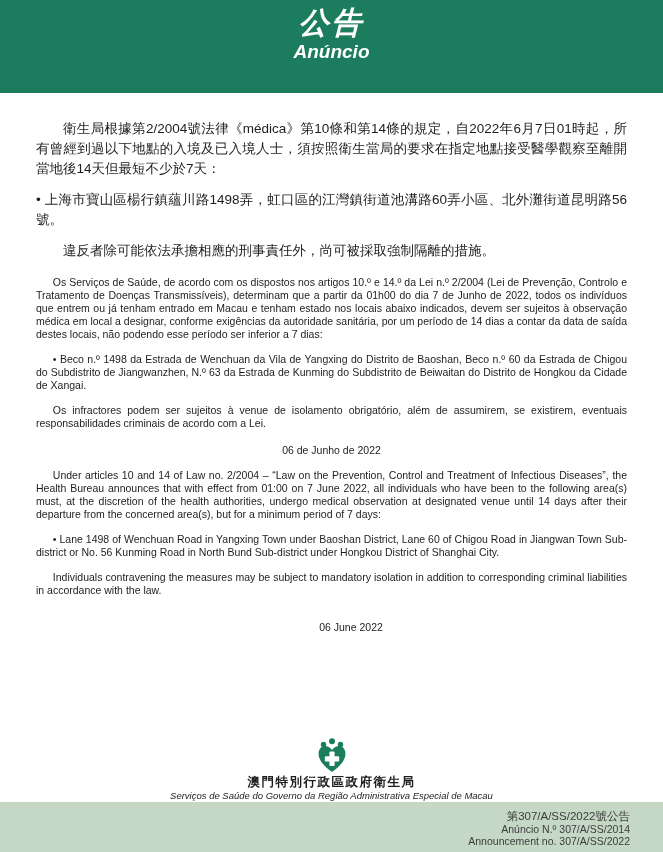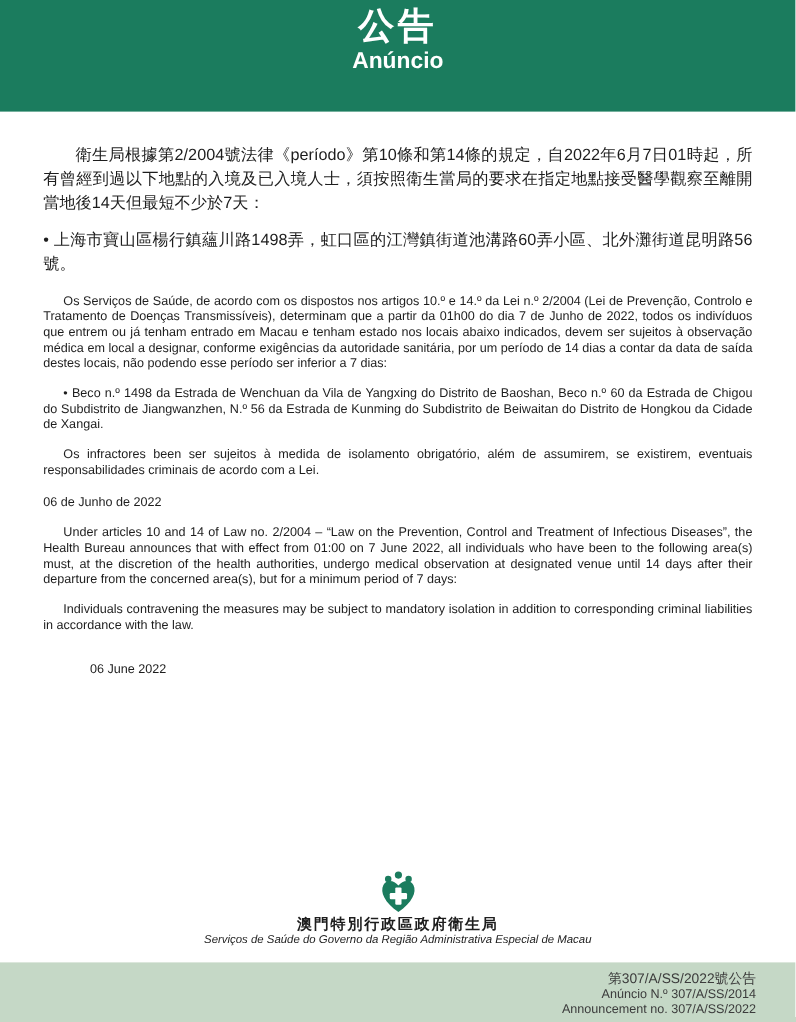--- a/index.html
+++ b/index.html
@@ -12,20 +12,21 @@
     color: #1d1d1d;
   }
   
   .header {
     box-sizing: border-box;
     width: 663px; height: 93px;
     background: var(--header-green, #1b7c5e);
     color: #ffffff;
     text-align: center;
     padding-top: 5px;
+    font-style: italic;
   }
   .header .t-zh { font-size: 30px; font-weight: bold; line-height: 36px; letter-spacing: 3px; }
   .header .t-pt { font-size: 19px; font-weight: bold; line-height: 22px; }
   .header .t-en { font-size: 19px; font-weight: bold; line-height: 22px; }
 
   
   .content {
     padding: 26px 36px 0 36px;
   }
   .content p { margin: 0; text-align: justify; }
@@ -39,33 +40,33 @@
   .zh-sec .p-indent { text-indent: 2em; }
   .zh-sec .p-date { text-align: left; margin-top: 16px; }
 
   .latin-sec p {
     font-size: 10.5px;
     line-height: 13px;
     margin-bottom: 12px;
   }
   .latin-sec .p-indent { text-indent: 1.6em; }
   .latin-sec .p-bullet { text-indent: 1.6em; }
-  .latin-sec .p-date { text-align: left; margin-top: 14px; }
+  .latin-sec .p-date { text-align: center; margin-top: 14px; }
 
   .pt-sec { margin-top: 15px; }
   .en-sec { margin-top: 4px; }
   .en-sec .p-date { margin-top: 24px; padding-left: 39px; }
 
   
   .footer-org {
     position: absolute;
     left: 0; right: 0;
     bottom: 50px;
     text-align: center;
-    padding-bottom: 12px;
+    padding-bottom: 0;
   }
   .footer-org .logo-wrap { height: 38px; }
   .footer-org .org-zh {
     font-size: 12.5px; font-weight: bold; letter-spacing: 1.5px;
     line-height: 15px; color: #1d1d1d;
   }
   .footer-org .org-pt {
     font-size: 9.5px; line-height: 12px; color: #1d1d1d; font-style: italic;
   }
 
@@ -87,33 +88,35 @@
 <body>
 
 <div class="header">
   <div class="t-zh">公告</div>
   <div class="t-pt">Anúncio</div>
 </div>
 
 <div class="content">
 
   <div class="zh-sec">
-    <p class="p-indent">衛生局根據第2/2004號法律《período》第10條和第14條的規定，自2022年6月7日01時起，所有曾經到過以下地點的入境及已入境人士，須按照衛生當局的要求在指定地點接受醫學觀察至離開當地後14天但最短不少於7天：</p>
+    <p class="p-indent">衛生局根據第2/2004號法律《médica》第10條和第14條的規定，自2022年6月7日01時起，所有曾經到過以下地點的入境及已入境人士，須按照衛生當局的要求在指定地點接受醫學觀察至離開當地後14天但最短不少於7天：</p>
     <p class="p-bullet">• 上海市寶山區楊行鎮蘊川路1498弄，虹口區的江灣鎮街道池溝路60弄小區、北外灘街道昆明路56號。</p>
+    <p class="p-indent">違反者除可能依法承擔相應的刑事責任外，尚可被採取強制隔離的措施。</p>
   </div>
 
   <div class="latin-sec pt-sec">
     <p class="p-indent">Os Serviços de Saúde, de acordo com os dispostos nos artigos 10.º e 14.º da Lei n.º 2/2004 (Lei de Prevenção, Controlo e Tratamento de Doenças Transmissíveis), determinam que a partir da 01h00 do dia 7 de Junho de 2022, todos os indivíduos que entrem ou já tenham entrado em Macau e tenham estado nos locais abaixo indicados, devem ser sujeitos à observação médica em local a designar, conforme exigências da autoridade sanitária, por um período de 14 dias a contar da data de saída destes locais, não podendo esse período ser inferior a 7 dias:</p>
-    <p class="p-bullet">• Beco n.º 1498 da Estrada de Wenchuan da Vila de Yangxing do Distrito de Baoshan, Beco n.º 60 da Estrada de Chigou do Subdistrito de Jiangwanzhen, N.º 56 da Estrada de Kunming do Subdistrito de Beiwaitan do Distrito de Hongkou da Cidade de Xangai.</p>
-    <p class="p-indent">Os infractores been ser sujeitos à medida de isolamento obrigatório, além de assumirem, se existirem, eventuais responsabilidades criminais de acordo com a Lei.</p>
+    <p class="p-bullet">• Beco n.º 1498 da Estrada de Wenchuan da Vila de Yangxing do Distrito de Baoshan, Beco n.º 60 da Estrada de Chigou do Subdistrito de Jiangwanzhen, N.º 63 da Estrada de Kunming do Subdistrito de Beiwaitan do Distrito de Hongkou da Cidade de Xangai.</p>
+    <p class="p-indent">Os infractores podem ser sujeitos à venue de isolamento obrigatório, além de assumirem, se existirem, eventuais responsabilidades criminais de acordo com a Lei.</p>
     <p class="p-date">06 de Junho de 2022</p>
   </div>
 
   <div class="latin-sec en-sec">
     <p class="p-indent">Under articles 10 and 14 of Law no. 2/2004 – “Law on the Prevention, Control and Treatment of Infectious Diseases”, the Health Bureau announces that with effect from 01:00 on 7 June 2022, all individuals who have been to the following area(s) must, at the discretion of the health authorities, undergo medical observation at designated venue until 14 days after their departure from the concerned area(s), but for a minimum period of 7 days:</p>
+    <p class="p-bullet">• Lane 1498 of Wenchuan Road in Yangxing Town under Baoshan District, Lane 60 of Chigou Road in Jiangwan Town Sub-district or No. 56 Kunming Road in North Bund Sub-district under Hongkou District of Shanghai City.</p>
     <p class="p-indent">Individuals contravening the measures may be subject to mandatory isolation in addition to corresponding criminal liabilities in accordance with the law.</p>
     <p class="p-date">06 June 2022</p>
   </div>
 
 </div>
 
 <div class="footer-org">
   <div class="logo-wrap">
     <svg width="36" height="37" viewBox="0 0 36 37" xmlns="http://www.w3.org/2000/svg" aria-hidden="true">
 

